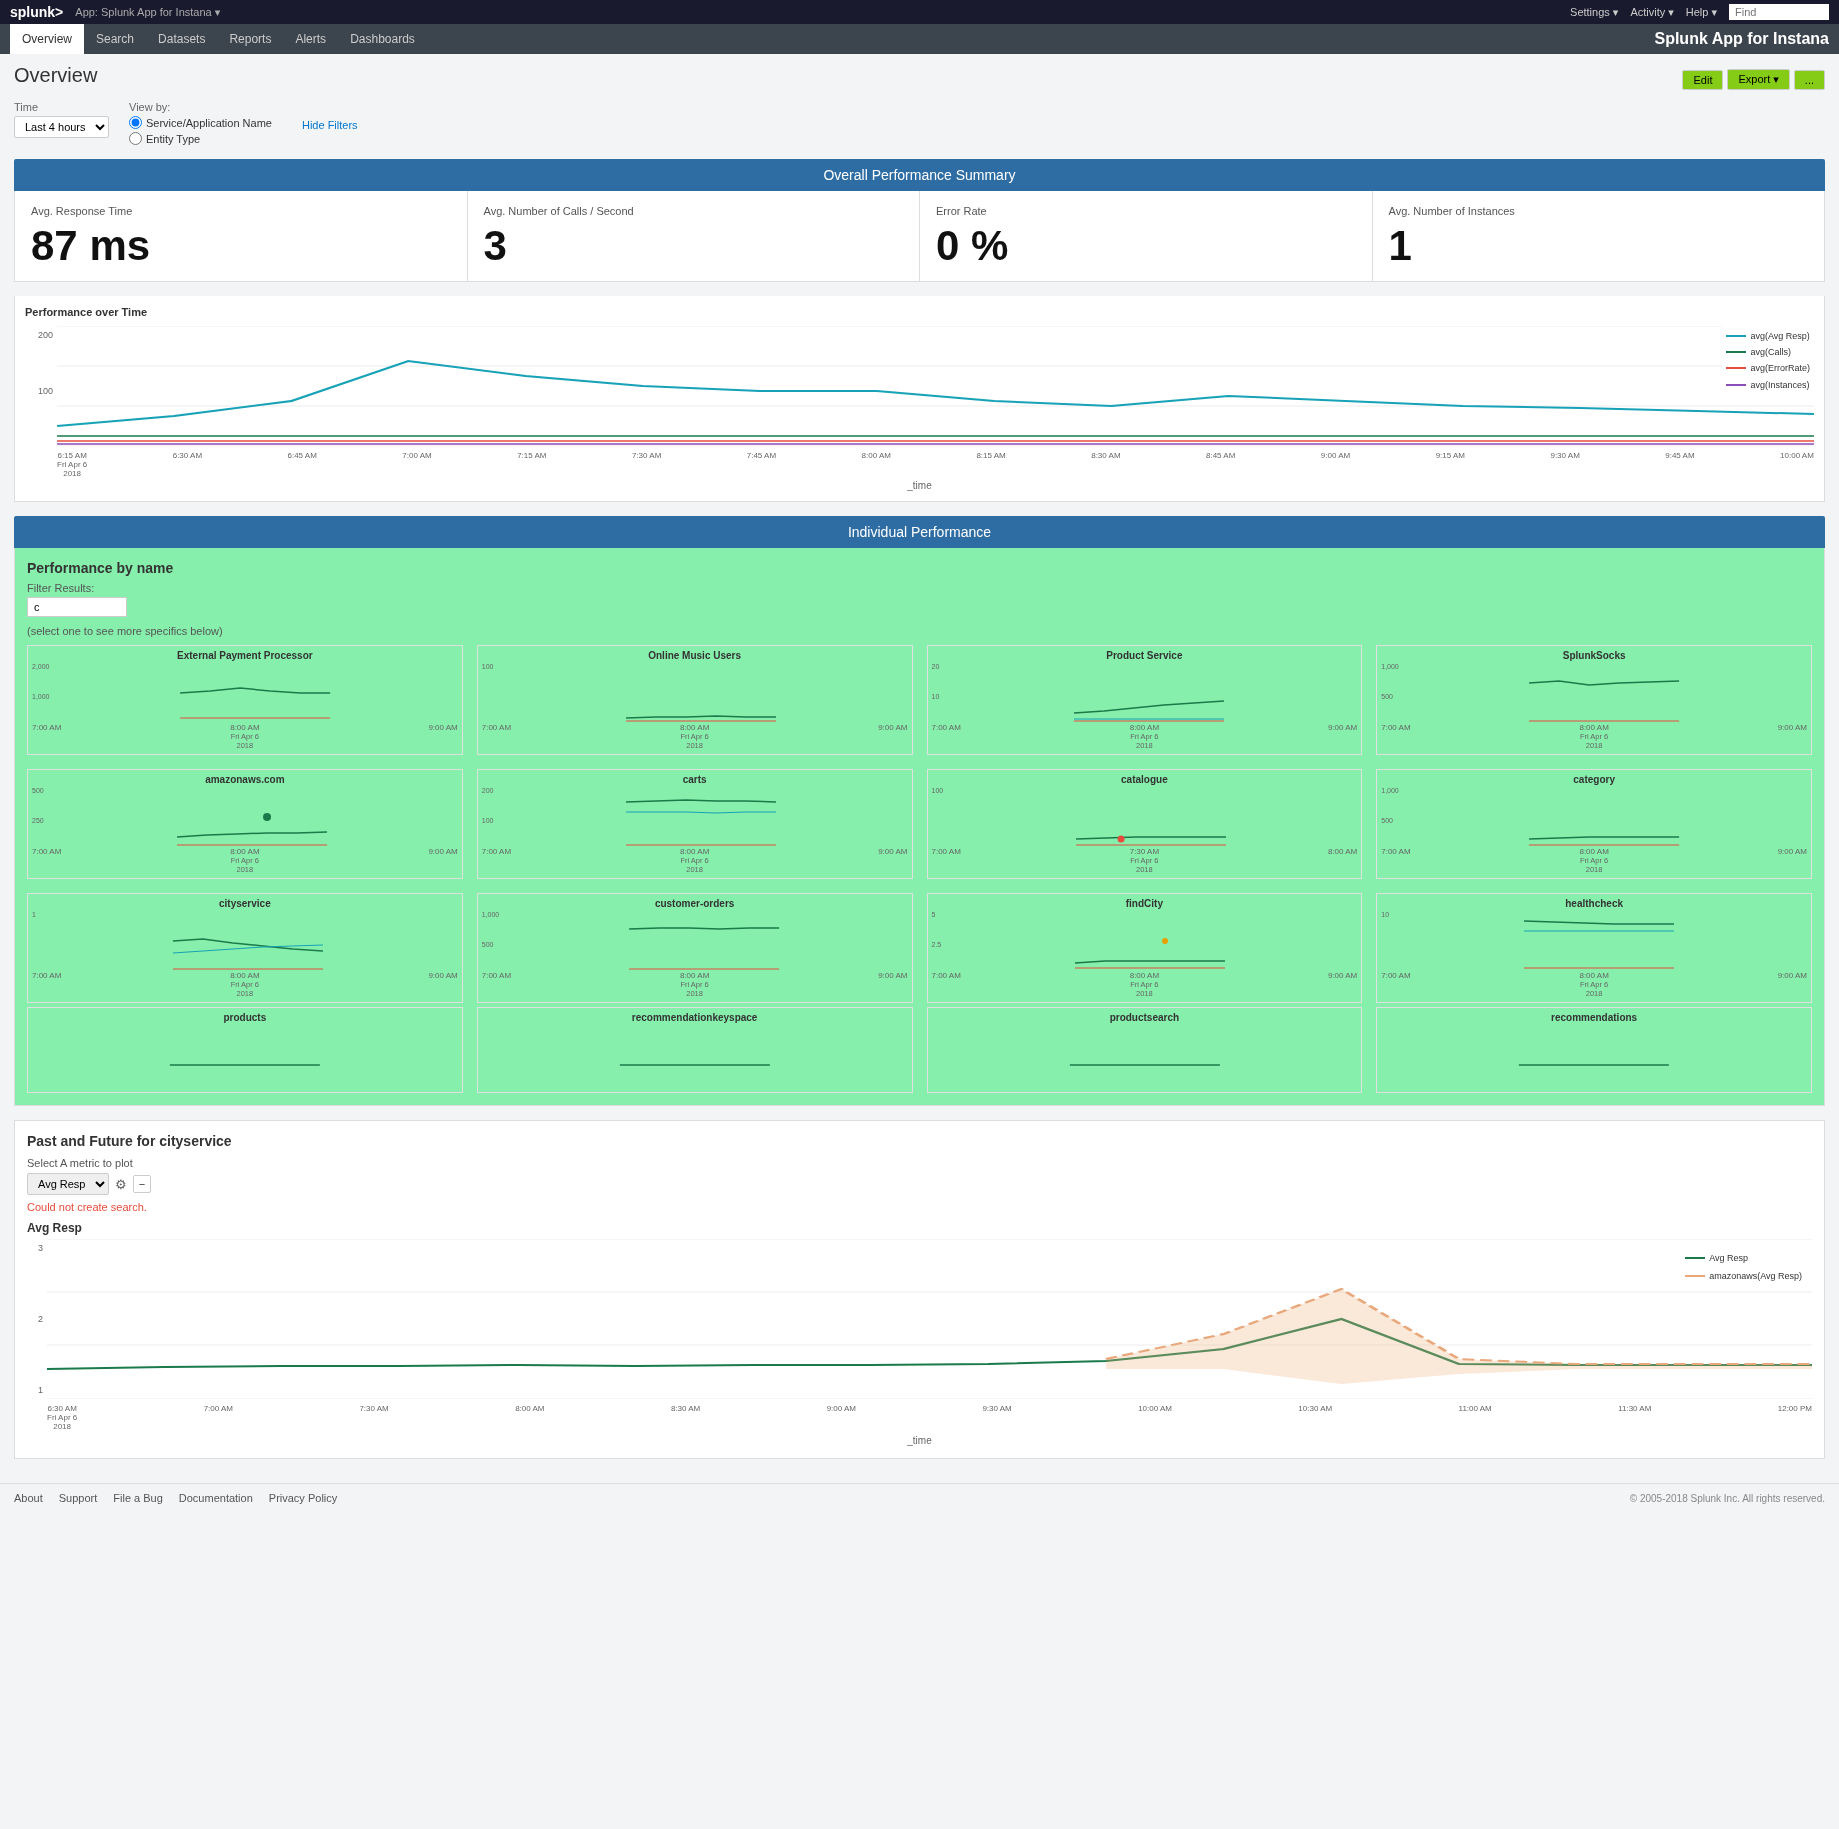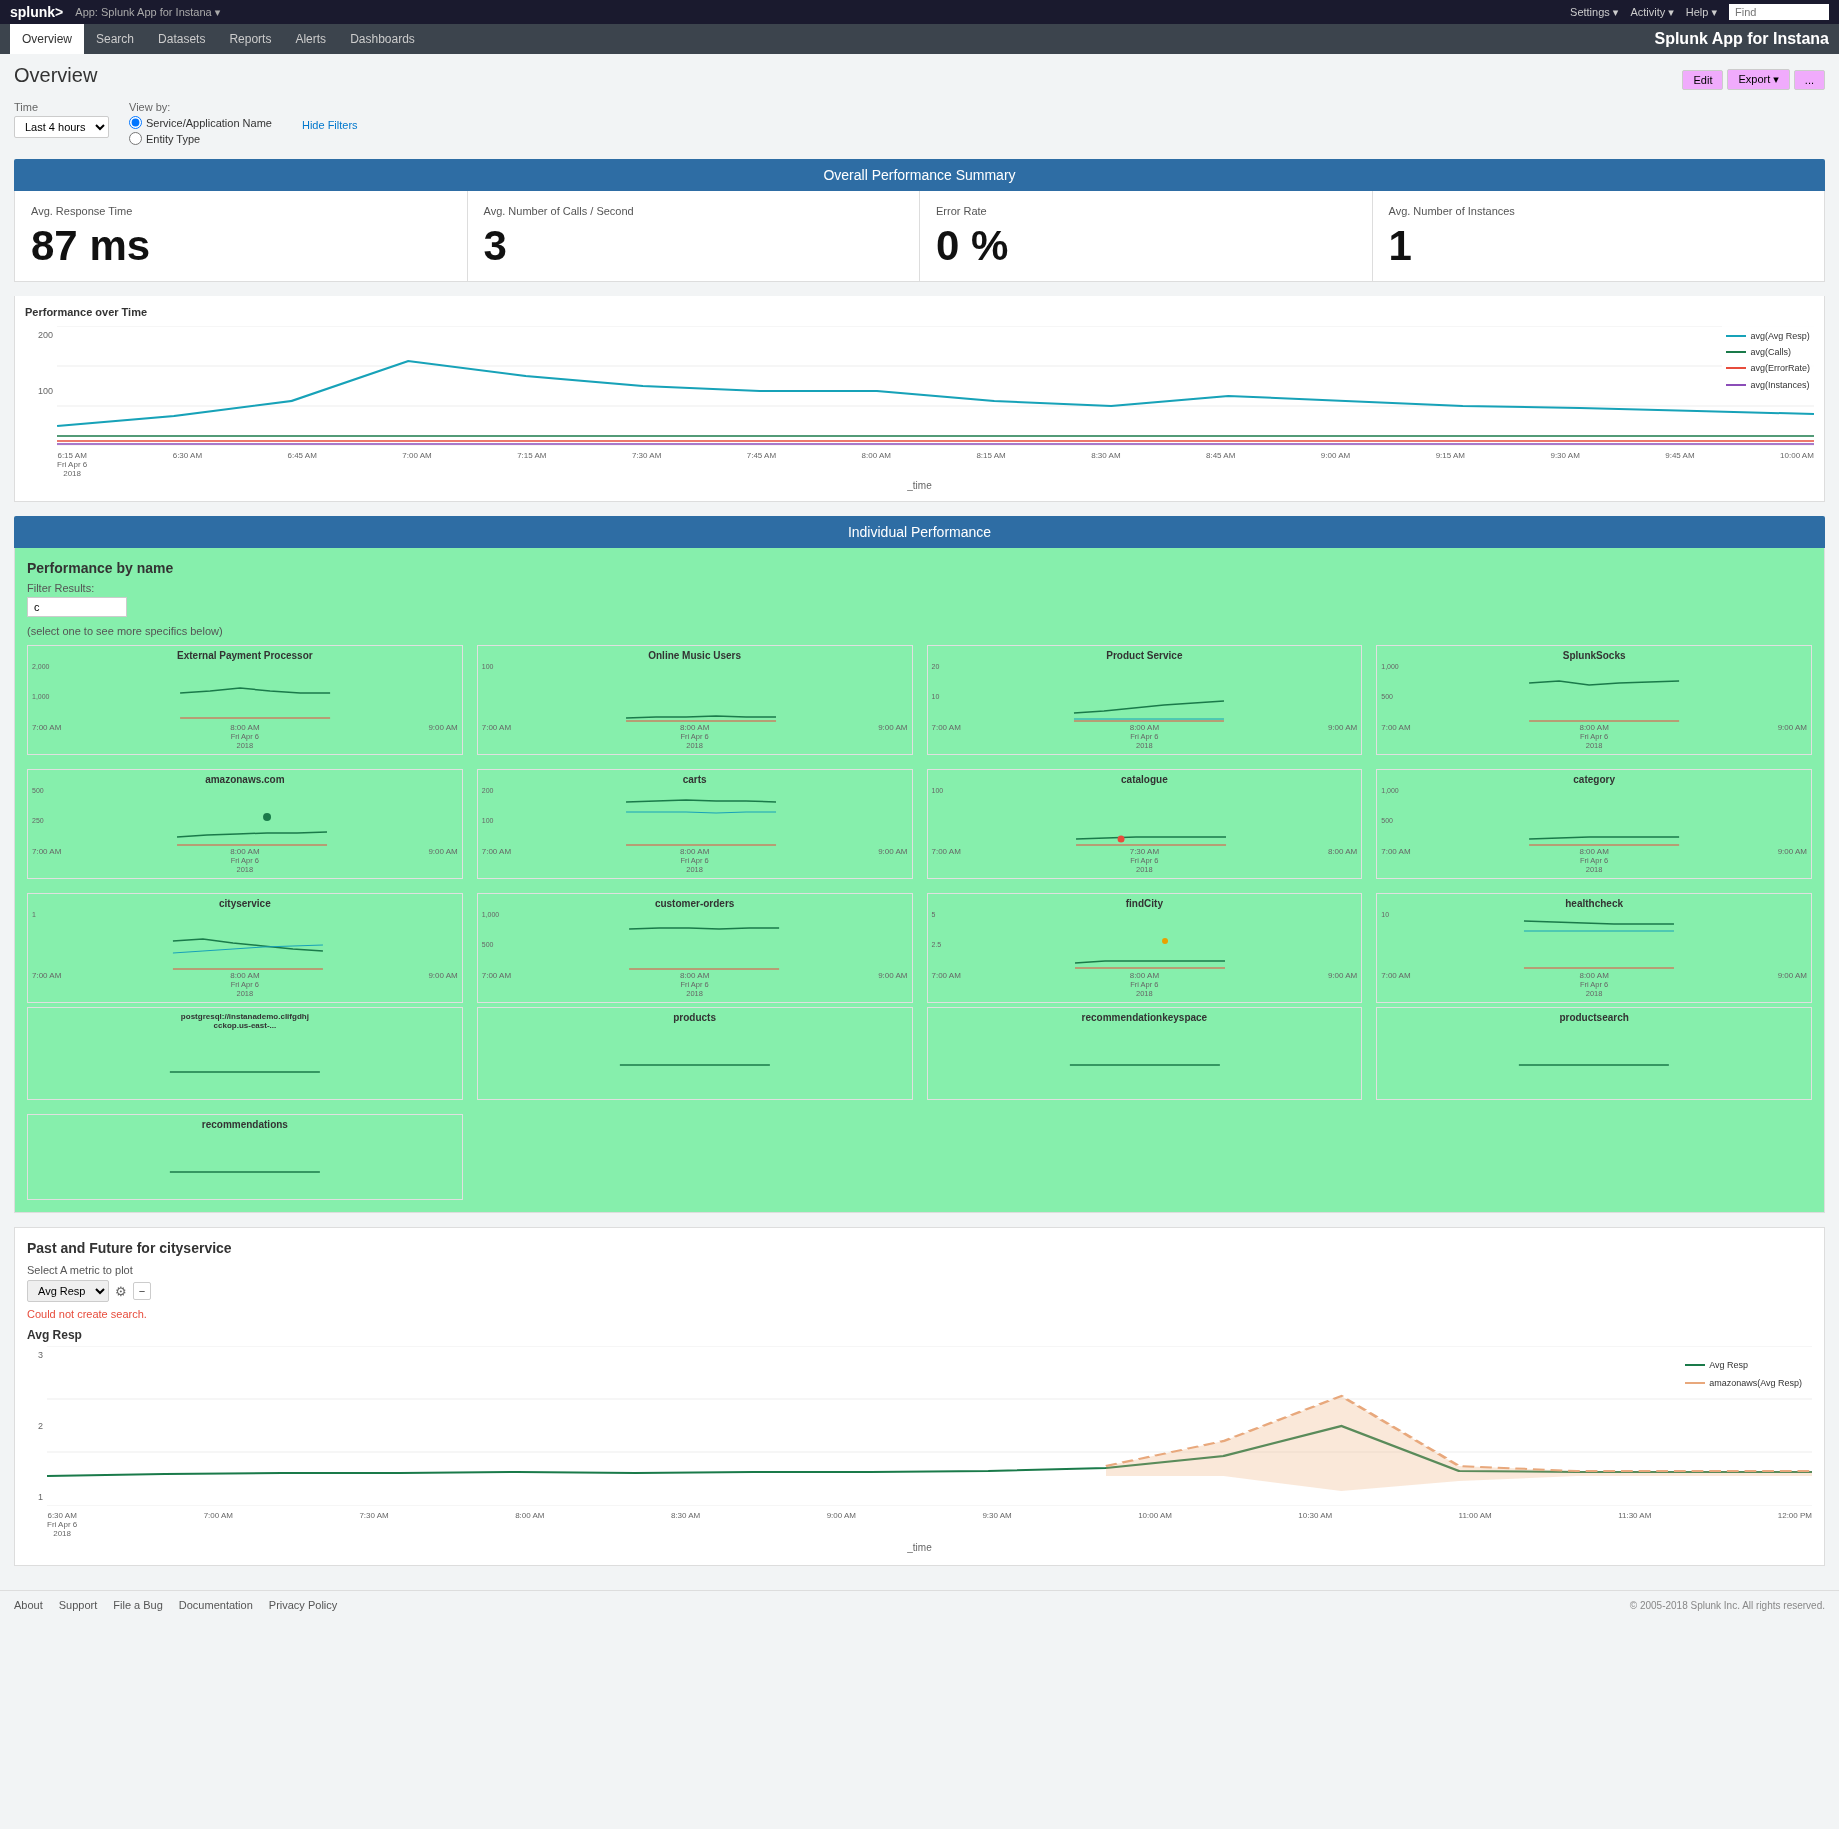--- a/index.html
+++ b/index.html
@@ -28,21 +28,21 @@
     .page-title { font-size: 20px; font-weight: normal; margin-bottom: 8px; }
 
     
     .filters-row { display: flex; align-items: flex-start; gap: 20px; margin-bottom: 14px; }
     .filter-group label { font-size: 11px; color: #666; display: block; margin-bottom: 3px; }
     .time-select { padding: 3px 6px; border: 1px solid #ccc; background: #fff; font-size: 11px; border-radius: 2px; }
     .view-options { display: flex; flex-direction: column; gap: 3px; }
     .radio-row { display: flex; align-items: center; gap: 4px; font-size: 11px; }
     .hide-filters { color: #0077cc; font-size: 11px; cursor: pointer; margin-left: 10px; margin-top: 18px; }
     .edit-btn-group { margin-left: auto; display: flex; align-items: center; gap: 4px; }
-    .btn-sm { padding: 3px 10px; border: 1px solid #ccc; background: #f0abfc; font-size: 11px; cursor: pointer; border-radius: 2px; }
+    .btn-sm { padding: 3px 10px; border: 1px solid #ccc; background: #84cc16; font-size: 11px; cursor: pointer; border-radius: 2px; }
 
     
     .section-header { background: #2e6da4; color: #fff; text-align: center; padding: 8px; font-size: 14px; margin-bottom: 0; border-radius: 2px 2px 0 0; }
 
     
     .perf-summary { background: #fff; border: 1px solid #ddd; border-top: none; display: flex; margin-bottom: 14px; }
     .perf-card { flex: 1; padding: 14px 16px; border-right: 1px solid #ddd; }
     .perf-card:last-child { border-right: none; }
     .perf-card-label { font-size: 11px; color: #555; margin-bottom: 8px; }
     .perf-card-value { font-size: 42px; font-weight: bold; color: #111; line-height: 1; }
@@ -497,26 +497,20 @@
             <span>8:00 AM</span>
             <span>9:00 AM</span>
           </div>
         <div class="mini-date">Fri Apr 6<br>2018</div>
       </div>
     </div>
 
     
     <div class="mini-charts-grid" style="margin-top:4px;">
       <div class="mini-chart">
-        <div class="mini-chart-title" style="font-size:8px;">postgresql://instanademo.clifgdhj<br>cckop.us-east-...</div>
-        <svg class="mini-chart-svg" viewBox="0 0 150 60">
-          <polyline points="0,40 150,40" fill="none" stroke="#1a7a4a" stroke-width="1.5"></polyline>
-        </svg>
-      </div>
-      <div class="mini-chart">
         <div class="mini-chart-title">products</div>
         <svg class="mini-chart-svg" viewBox="0 0 150 60">
           <polyline points="0,40 150,40" fill="none" stroke="#1a7a4a" stroke-width="1.5"></polyline>
         </svg>
       </div>
       <div class="mini-chart">
         <div class="mini-chart-title">recommendationkeyspace</div>
         <svg class="mini-chart-svg" viewBox="0 0 150 60">
           <polyline points="0,40 150,40" fill="none" stroke="#1a7a4a" stroke-width="1.5"></polyline>
         </svg>

